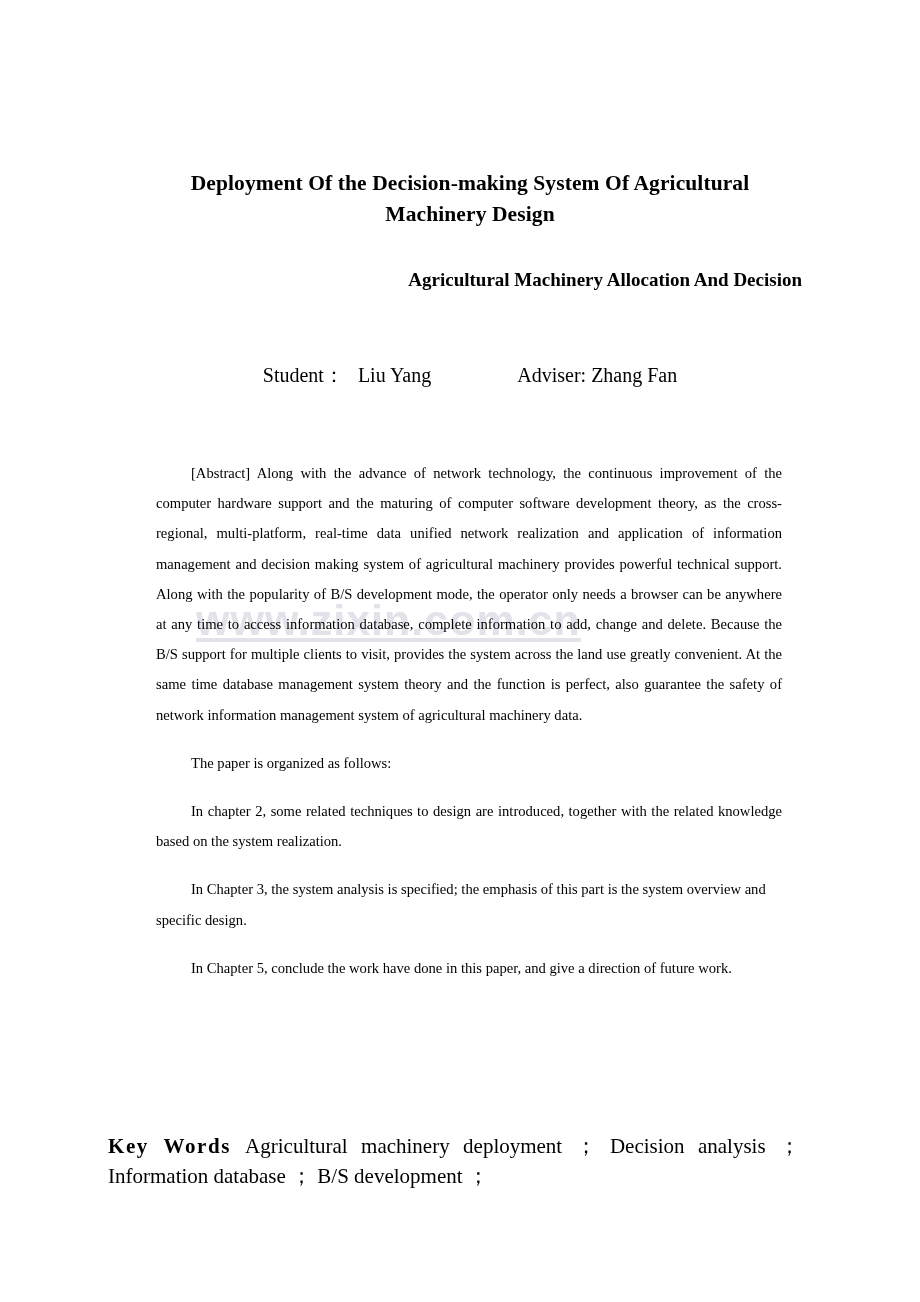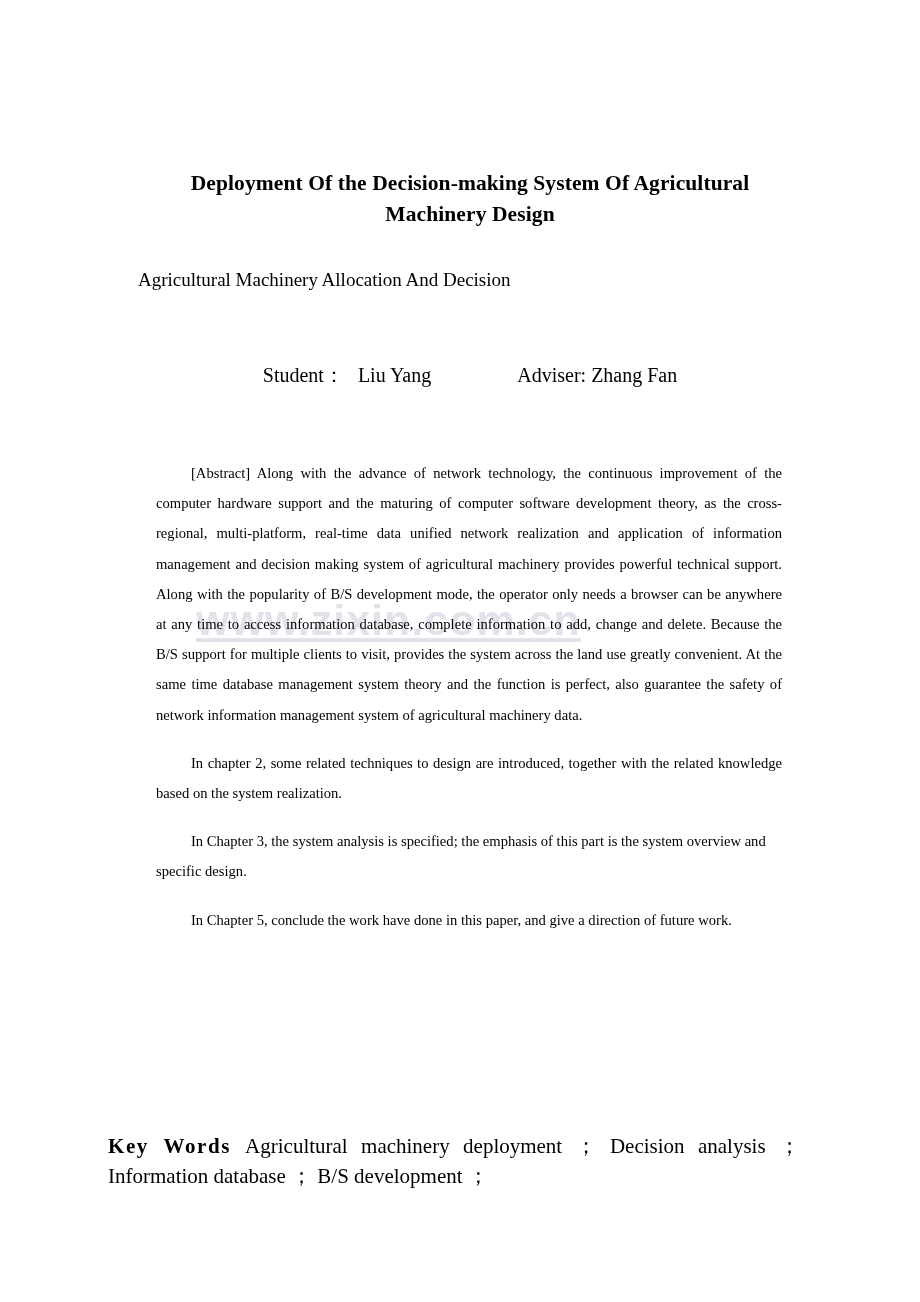--- a/index.html
+++ b/index.html
@@ -58,24 +58,25 @@
     text-align: center;
     line-height: 31px;
     letter-spacing: 0.1px;
     margin: 0;
   }
   .doc-subtitle {
     position: absolute;
     left: 138px;
     top: 266px;
     width: 664px;
-    text-align: left;
+    text-align: right;
     font-size: 19px;
     line-height: 28px;
     margin: 0;
+    font-weight: bold;
   }
 
   
   .byline {
     position: absolute;
     left: 138px;
     top: 361px;
     width: 664px;
     text-align: center;
     font-size: 20px;
@@ -143,20 +144,21 @@
     </div>
 
     <p class="doc-subtitle">Agricultural Machinery Allocation And Decision</p>
 
     <div class="byline"><span>Student：</span><span class="gap-small"></span><span>Liu Yang</span><span class="gap"></span><span>Adviser:</span> <span>Zhang Fan</span></div>
 
     <div class="body-area">
 
       <p class="para">[Abstract] Along with the advance of network technology, the continuous improvement of the computer hardware support and the maturing of computer software development theory, as the cross-regional, multi-platform, real-time data unified network realization and application of information management and decision making system of agricultural machinery provides powerful technical support. Along with the popularity of B/S development mode, the operator only needs a browser can be anywhere at any time to access information database, complete information to add, change and delete. Because the B/S support for multiple clients to visit, provides the system across the land use greatly convenient. At the same time database management system theory and the function is perfect, also guarantee the safety of network information management system of agricultural machinery data.</p>
 
+      <p class="para ragged">The paper is organized as follows:</p>
 
 
       <p class="para">In chapter 2, some related techniques to design are introduced, together with the related knowledge based on the system realization.</p>
 
       <p class="para ragged">In Chapter 3, the system analysis is specified; the emphasis of this part is the system overview and specific design.</p>
 
 
       <p class="para ragged">In Chapter 5, conclude the work have done in this paper, and give a direction of future work.</p>
 
     </div>

